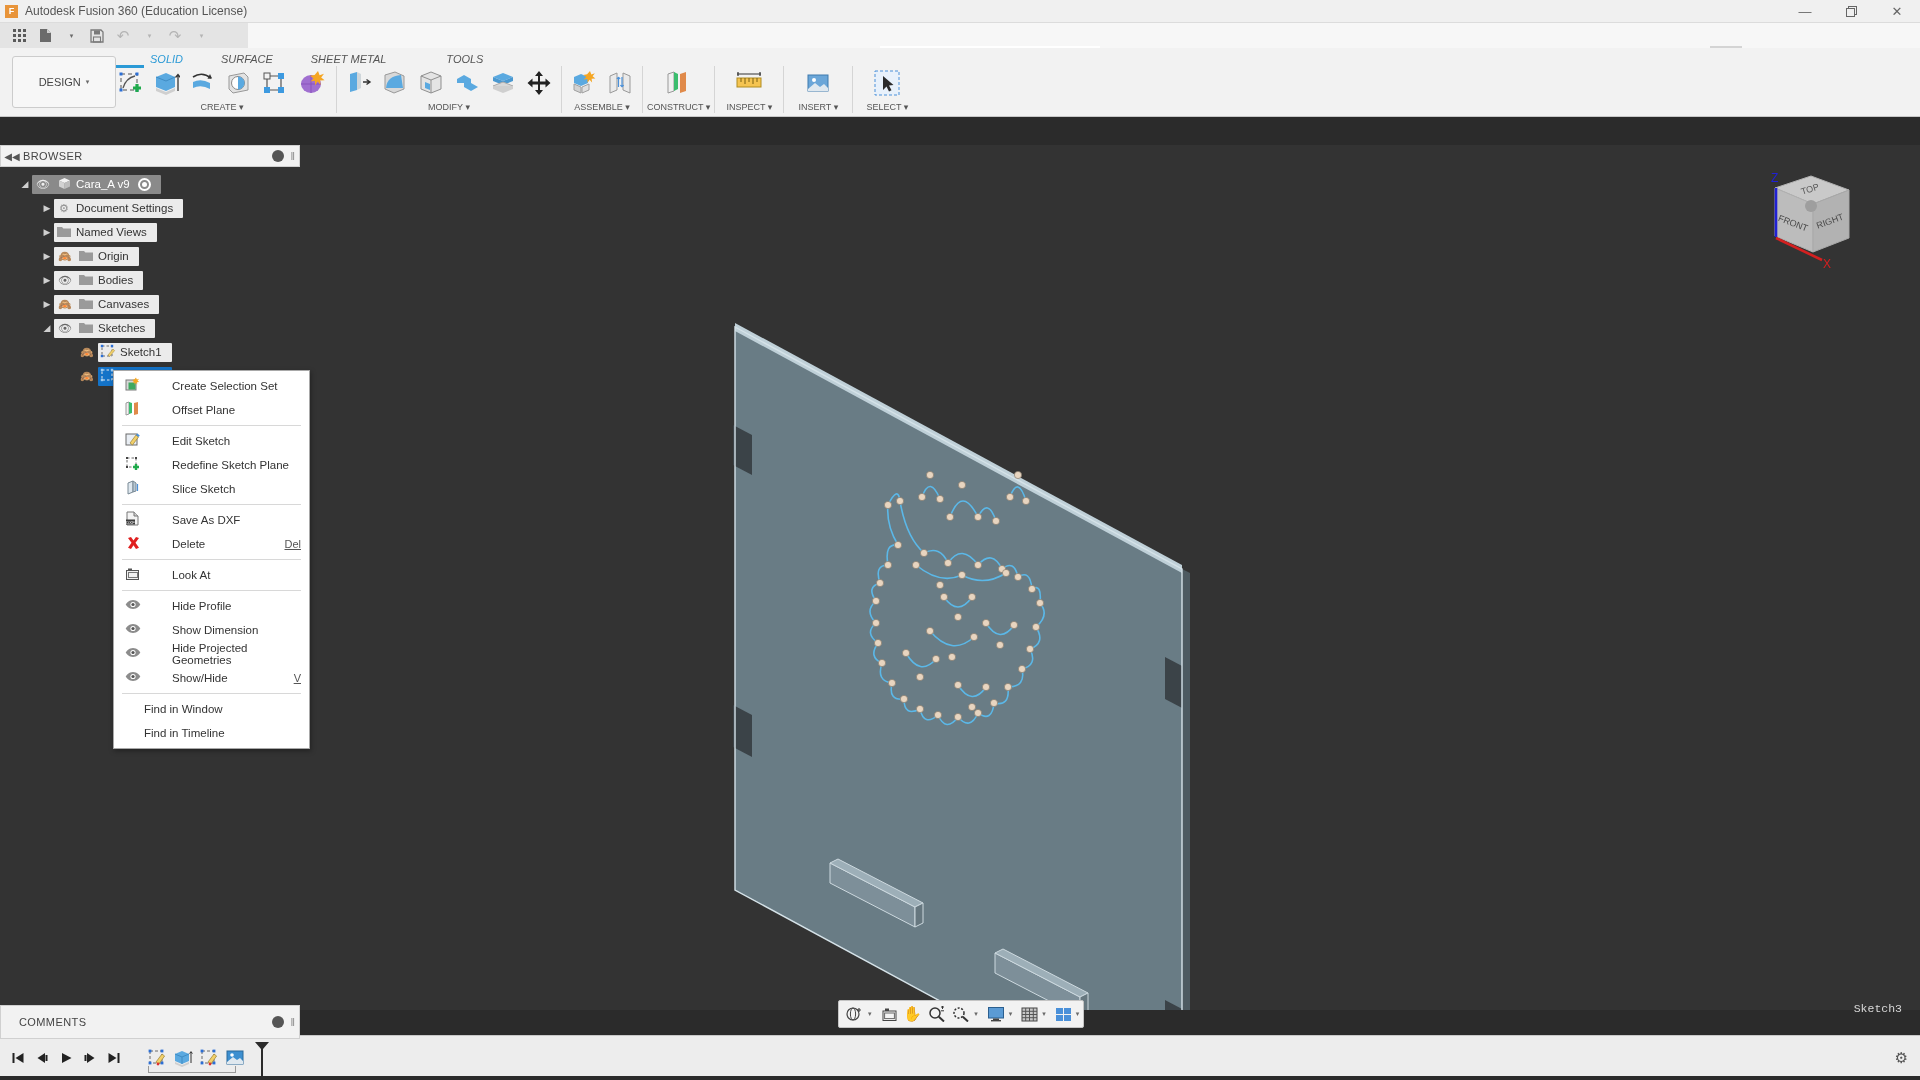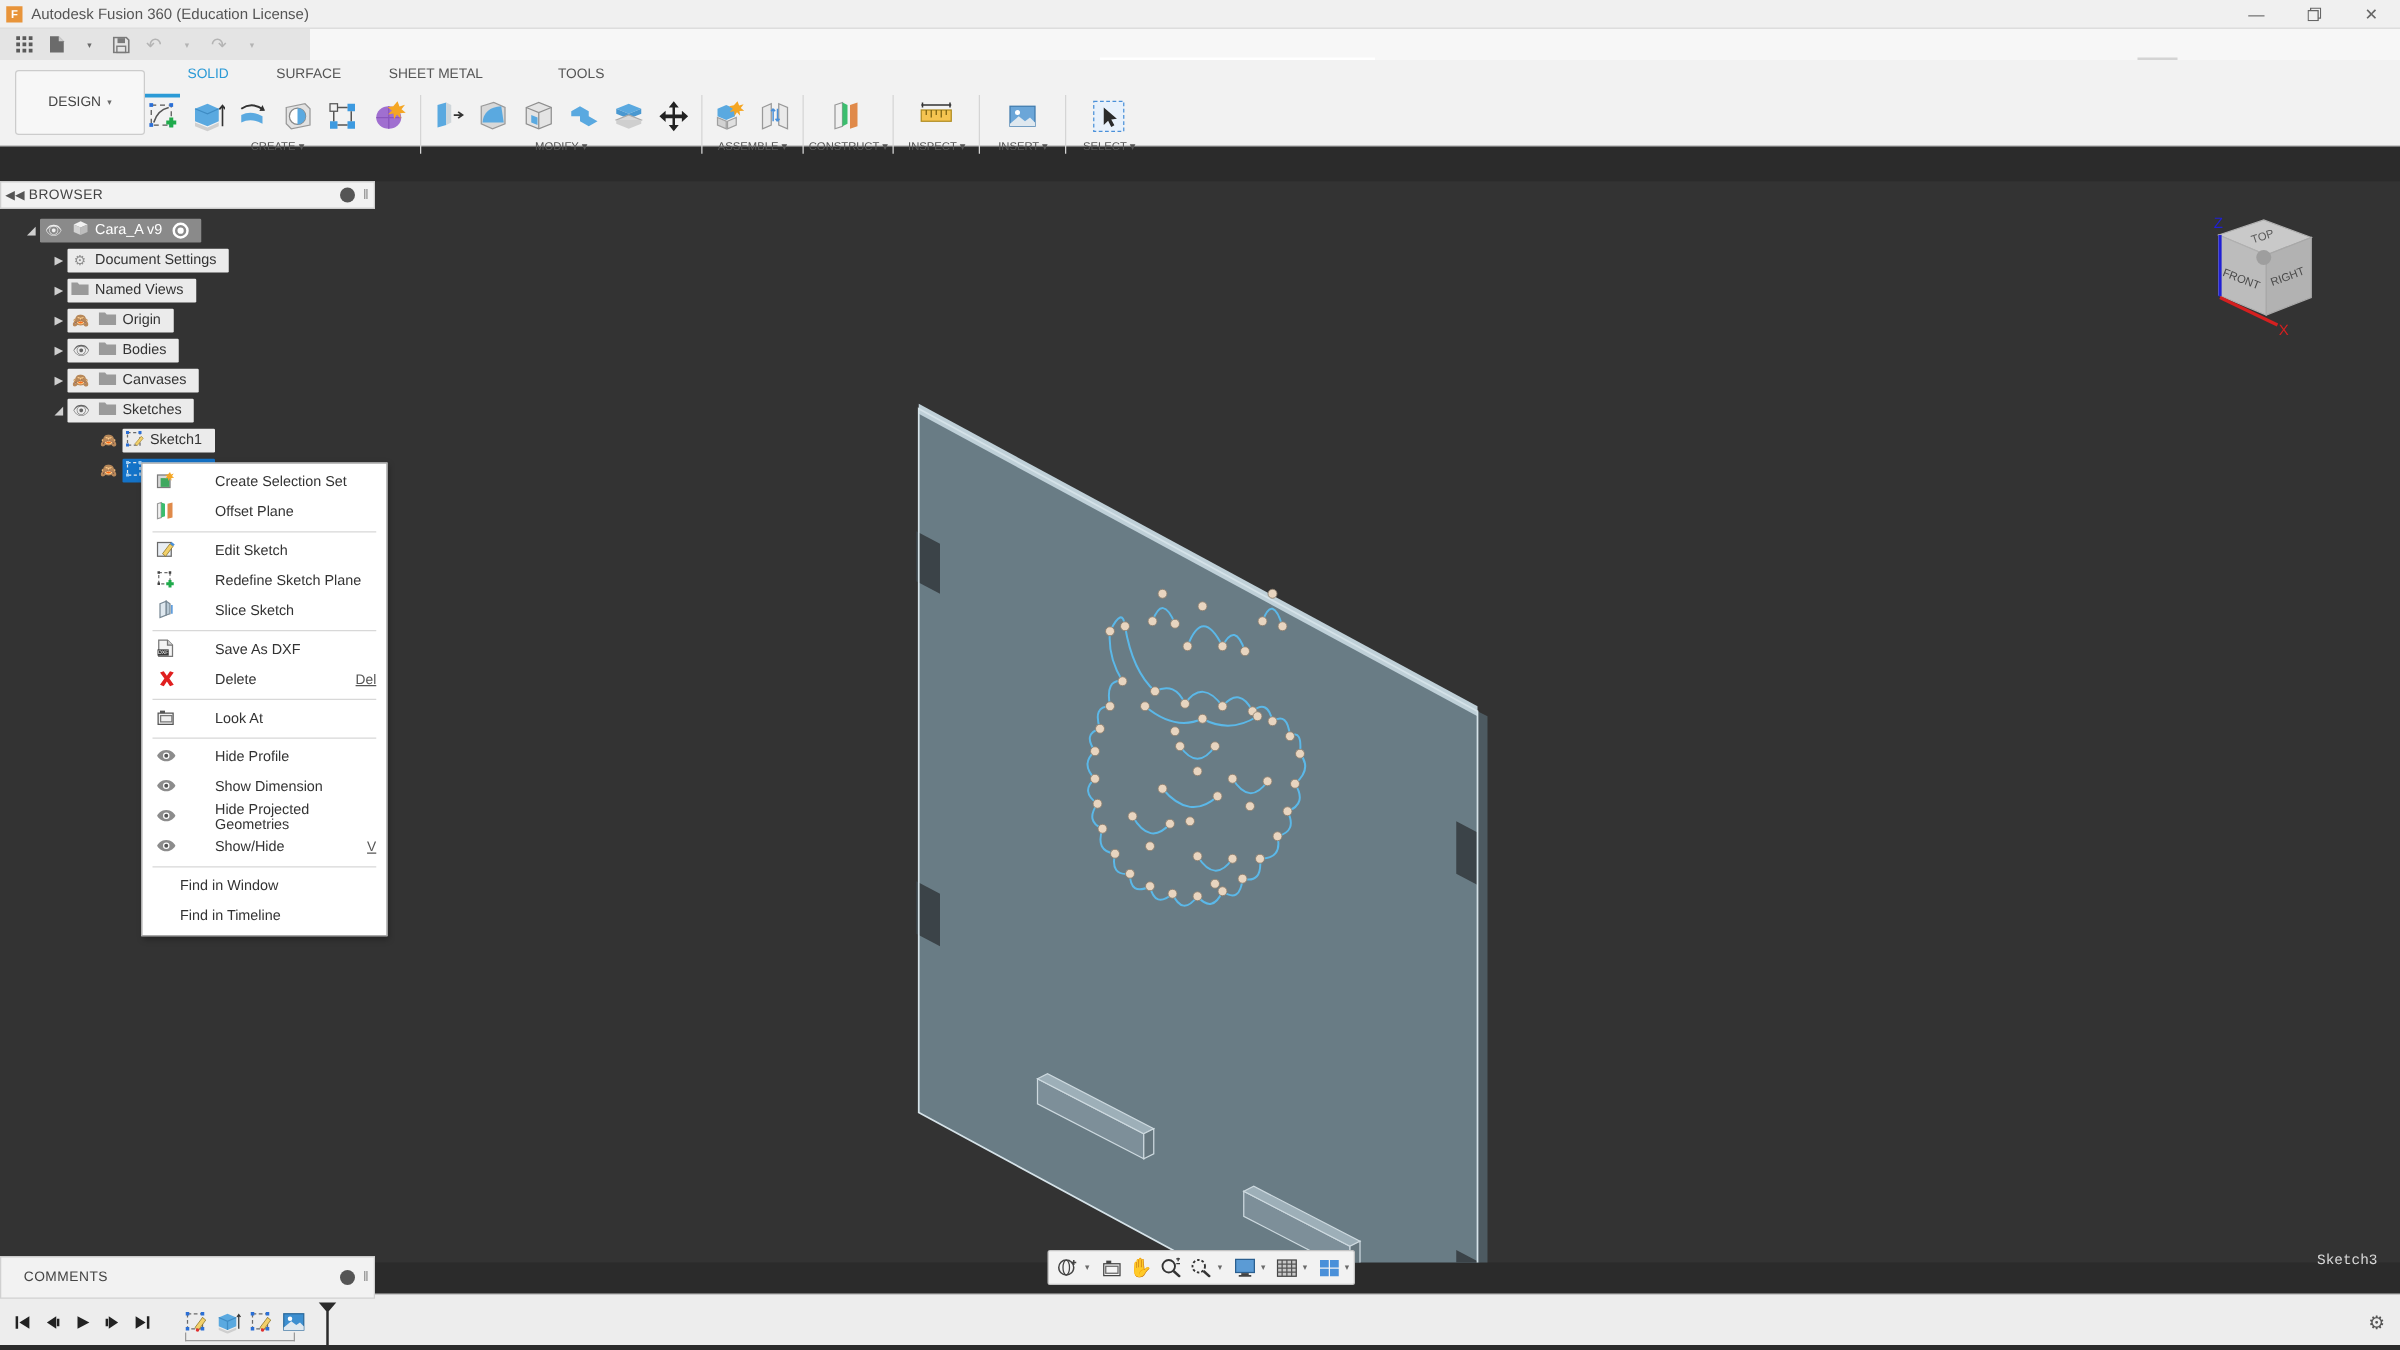--- a/index.html
+++ b/index.html
@@ -86,29 +86,29 @@
     background: #f2f2f2; border-bottom: 1px solid #c8c8c8;
   }
   .design-btn {
     position: absolute; left: 12px; top: 8px; width: 104px; height: 52px;
     background: #f7f7f7; border: 1px solid #ccc; border-radius: 3px;
     display: flex; align-items: center; justify-content: center;
     font-size: 11px; color: #444;
   }
   .tabs-row {
     position: absolute; left: 140px; top: 0; height: 22px;
-    display: flex; align-items: center;
+    display: flex; align-items: center; font-style: italic;
   }
   .rtab {
     font-size: 11px; color: #555; padding: 0 10px; height: 22px;
     display: flex; align-items: center; position: relative;
   }
   .rtab.active { color: #2b9ad6; }
   .groups {
-    position: absolute; left: 108px; top: 28px; height: 47px; display: flex;
+    position: absolute; left: 108px; top: 18px; height: 47px; display: flex;
   }
   .grp { display: flex; flex-direction: column; position: relative;
          border-right: 1px solid #d5d5d5; padding: 0 4px; }
   .grp:last-child { border-right: none; }
   .grp-icons { display: flex; align-items: flex-start; height: 34px; }
   .grp-label {
     font-size: 9px; color: #555; text-align: center; height: 13px;
     display: flex; align-items: center; justify-content: center;
   }
   .ic { width: 36px; height: 34px; display: flex; align-items: center;

